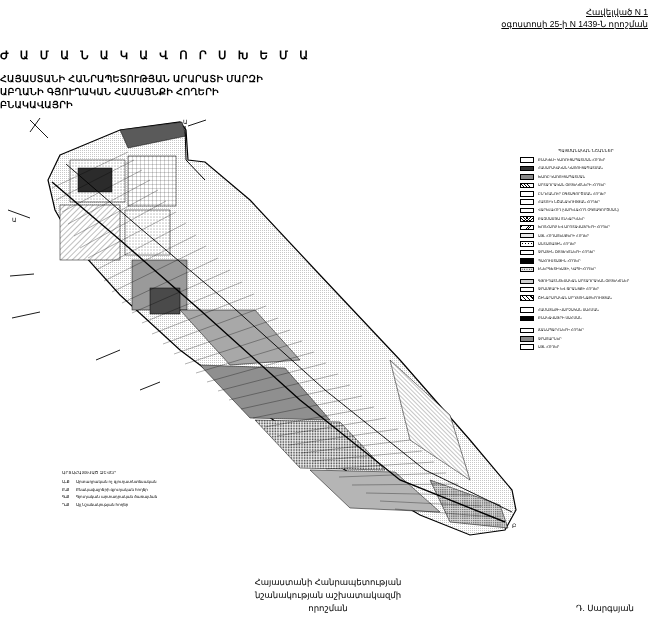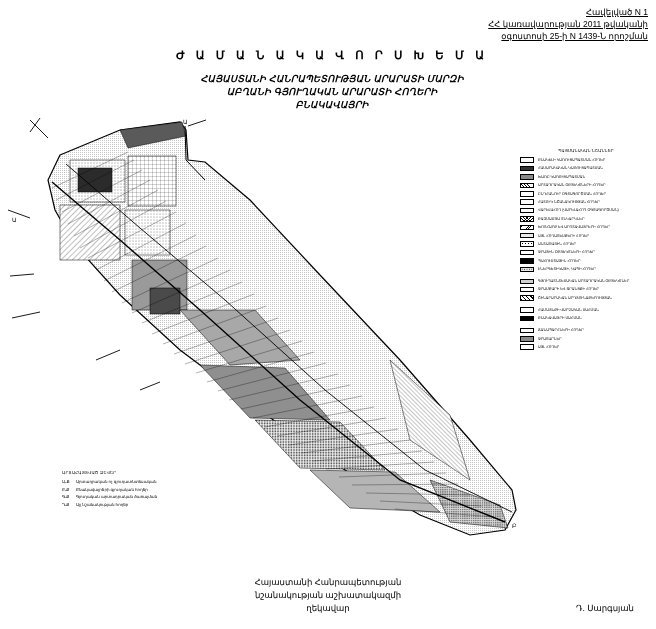--- a/index.html
+++ b/index.html
@@ -34,35 +34,32 @@
     white-space: nowrap;
     text-decoration: underline;
   }
   .hdr div { font-weight: normal; }
 
   .title-block {
     position: absolute;
     left: 0;
     right: 0;
     top: 48px;
-    text-align: center;
-    padding-left: 8px;
   }
   .title-main {
     font-size: 11.5px;
     letter-spacing: 4px;
     font-weight: bold;
   }
   .title-sub {
     margin-top: 10px;
     font-size: 9.5px;
     font-weight: bold;
     line-height: 13px;
     letter-spacing: 0.3px;
-    font-style: italic;
   }
   .title-sub .small {
     font-weight: bold;
     font-size: 9px;
   }
 
   
   #map {
     position: absolute;
     left: 0;
@@ -182,29 +179,28 @@
     font-family: "Liberation Sans", sans-serif;
   }
 </style>
 </head>
 <body>
 
 <div id="page">
 
   <div class="hdr">
     <div>Հավելված N 1</div>
-    <div>ՀՀ կառավարության 2011 թվականի</div>
     <div>օգոստոսի 25-ի N 1439-Ն որոշման</div>
   </div>
 
   <div class="title-block">
     <div class="title-main">Ժ Ա Մ Ա Ն Ա Կ Ա Վ Ո Ր   Ս Խ Ե Մ Ա</div>
     <div class="title-sub">
       <div>ՀԱՅԱՍՏԱՆԻ ՀԱՆՐԱՊԵՏՈՒԹՅԱՆ ԱՐԱՐԱՏԻ ՄԱՐԶԻ</div>
-      <div>ԱԲՂԱՆԻ ԳՅՈՒՂԱԿԱՆ ԱՐԱՐԱՏԻ ՀՈՂԵՐԻ</div>
+      <div>ԱԲՂԱՆԻ ԳՅՈՒՂԱԿԱՆ ՀԱՄԱՅՆՔԻ ՀՈՂԵՐԻ</div>
       <div>ԲՆԱԿԱՎԱՅՐԻ</div>
     </div>
   </div>
 
   <div id="map">
     <svg width="540" height="500" viewBox="0 0 540 500" xmlns="http://www.w3.org/2000/svg">
       <defs>
         <pattern id="pDot" width="3" height="3" patternUnits="userSpaceOnUse">
           <rect width="3" height="3" fill="#fff"></rect>
           <circle cx="1" cy="1" r="0.45" fill="#000"></circle>
@@ -439,17 +435,17 @@
         <div class="ml-row">
           <span class="ml-key">Դ-Ք</span>
           <span class="ml-txt">Այլ նշանակության հողեր</span>
         </div>
       </div>
   </div>
 
   <div class="footer">
     <div>Հայաստանի Հանրապետության</div>
     <div>նշանակության աշխատակազմի</div>
-    <div>ղեկավար</div>
+    <div>որոշման</div>
   </div>
   <div class="signature">Դ. Սարգսյան</div>
 
 </div>
 
 </body></html>

